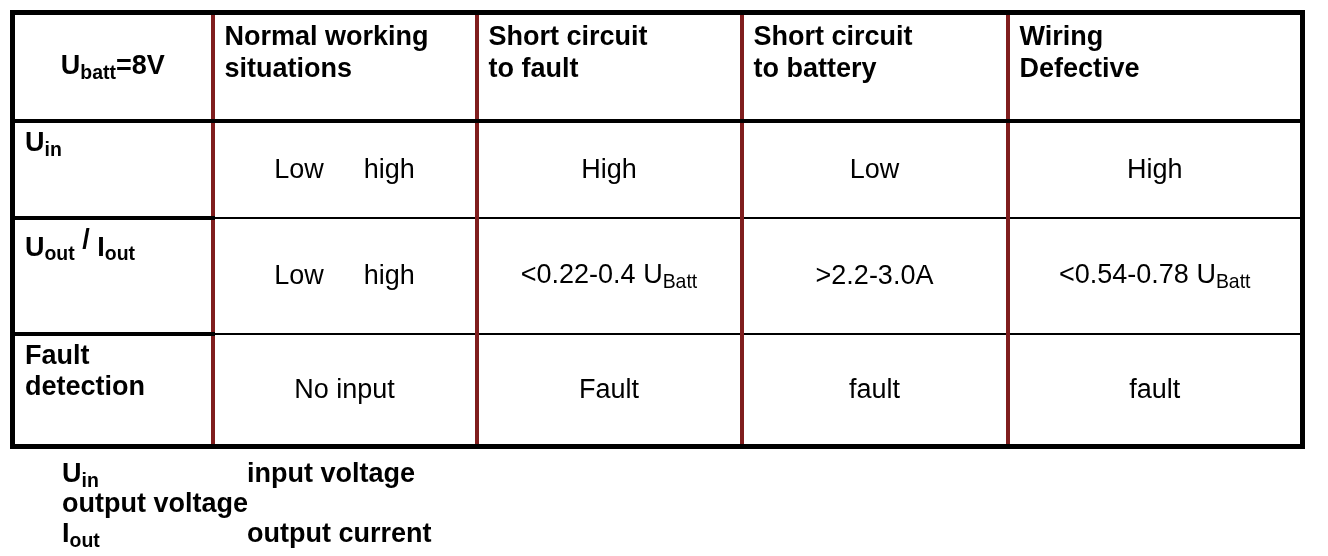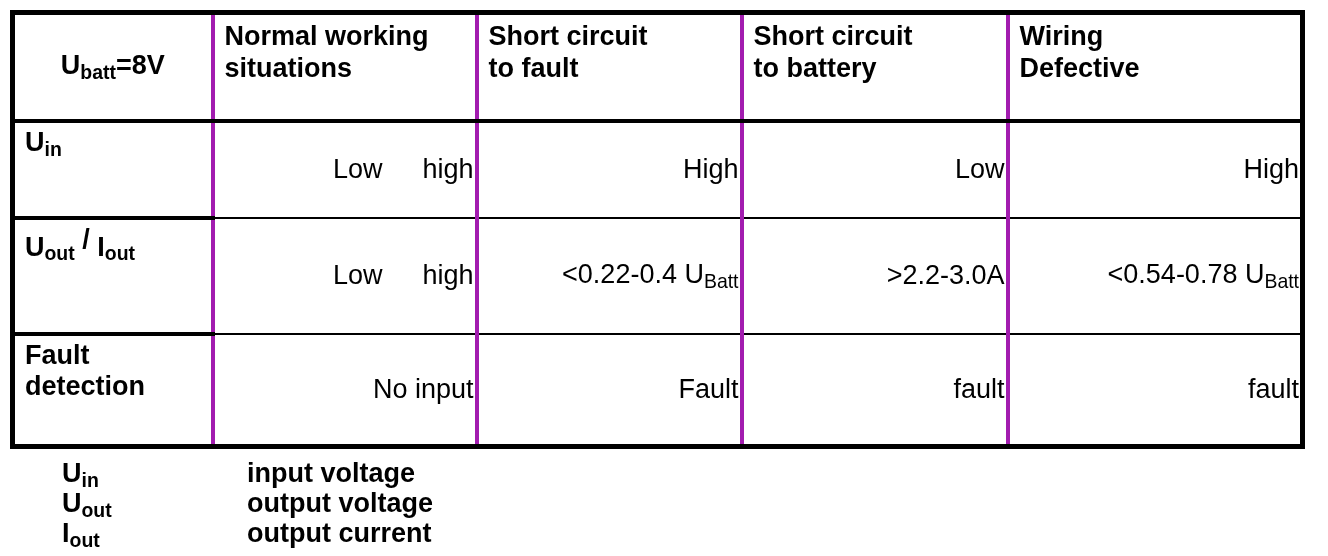--- a/index.html
+++ b/index.html
@@ -23,21 +23,21 @@
   }
   .col1 { width: 200px; }
   .col2 { width: 264px; }
   .col3 { width: 265px; }
   .col4 { width: 266px; }
   .col5 { width: 295px; }
 
   th, td {
     box-sizing: border-box;
     border-left: 4px solid #000;
-    border-right: 4px solid #a21caf;
+    border-right: 4px solid #7f1d1d;
     font-size: 27px;
   }
   thead tr { height: 108px; }
   tbody tr.r1 { height: 97px; }
   tbody tr.r2 { height: 116px; }
   tbody tr.r3 { height: 113px; }
 
   thead th {
     border-bottom: 4px solid #000;
     vertical-align: top;
@@ -56,21 +56,21 @@
     border-bottom: 4px solid #000;
     vertical-align: top;
     text-align: left;
     font-weight: bold;
     padding: 4px 8px 0 10px;
     line-height: 1.18;
   }
   tbody td {
     border-top: 2px solid #000;
     border-bottom: 2px solid #000;
-    text-align: right;
+    text-align: center;
     vertical-align: middle;
     font-weight: normal;
   }
   .hline { display: block; }
   .sub {
     font-size: 0.72em;
     vertical-align: -0.25em;
   }
   .slash {
     vertical-align: 0.28em;
@@ -189,21 +189,20 @@
       </tr>
     </tbody>
   </table>
 
   <div class="legend">
     <div class="legend-row">
       <span class="legend-sym"><span>U</span><span class="sub">in</span></span>
       <span class="legend-desc">input voltage</span>
     </div>
     <div class="legend-row">
-      <span class="legend-sym"><span>U</span><span class="sub">out</span></span>
       <span class="legend-desc">output voltage</span>
     </div>
     <div class="legend-row">
       <span class="legend-sym"><span>I</span><span class="sub">out</span></span>
       <span class="legend-desc">output current</span>
     </div>
   </div>
 
 </div>
 

